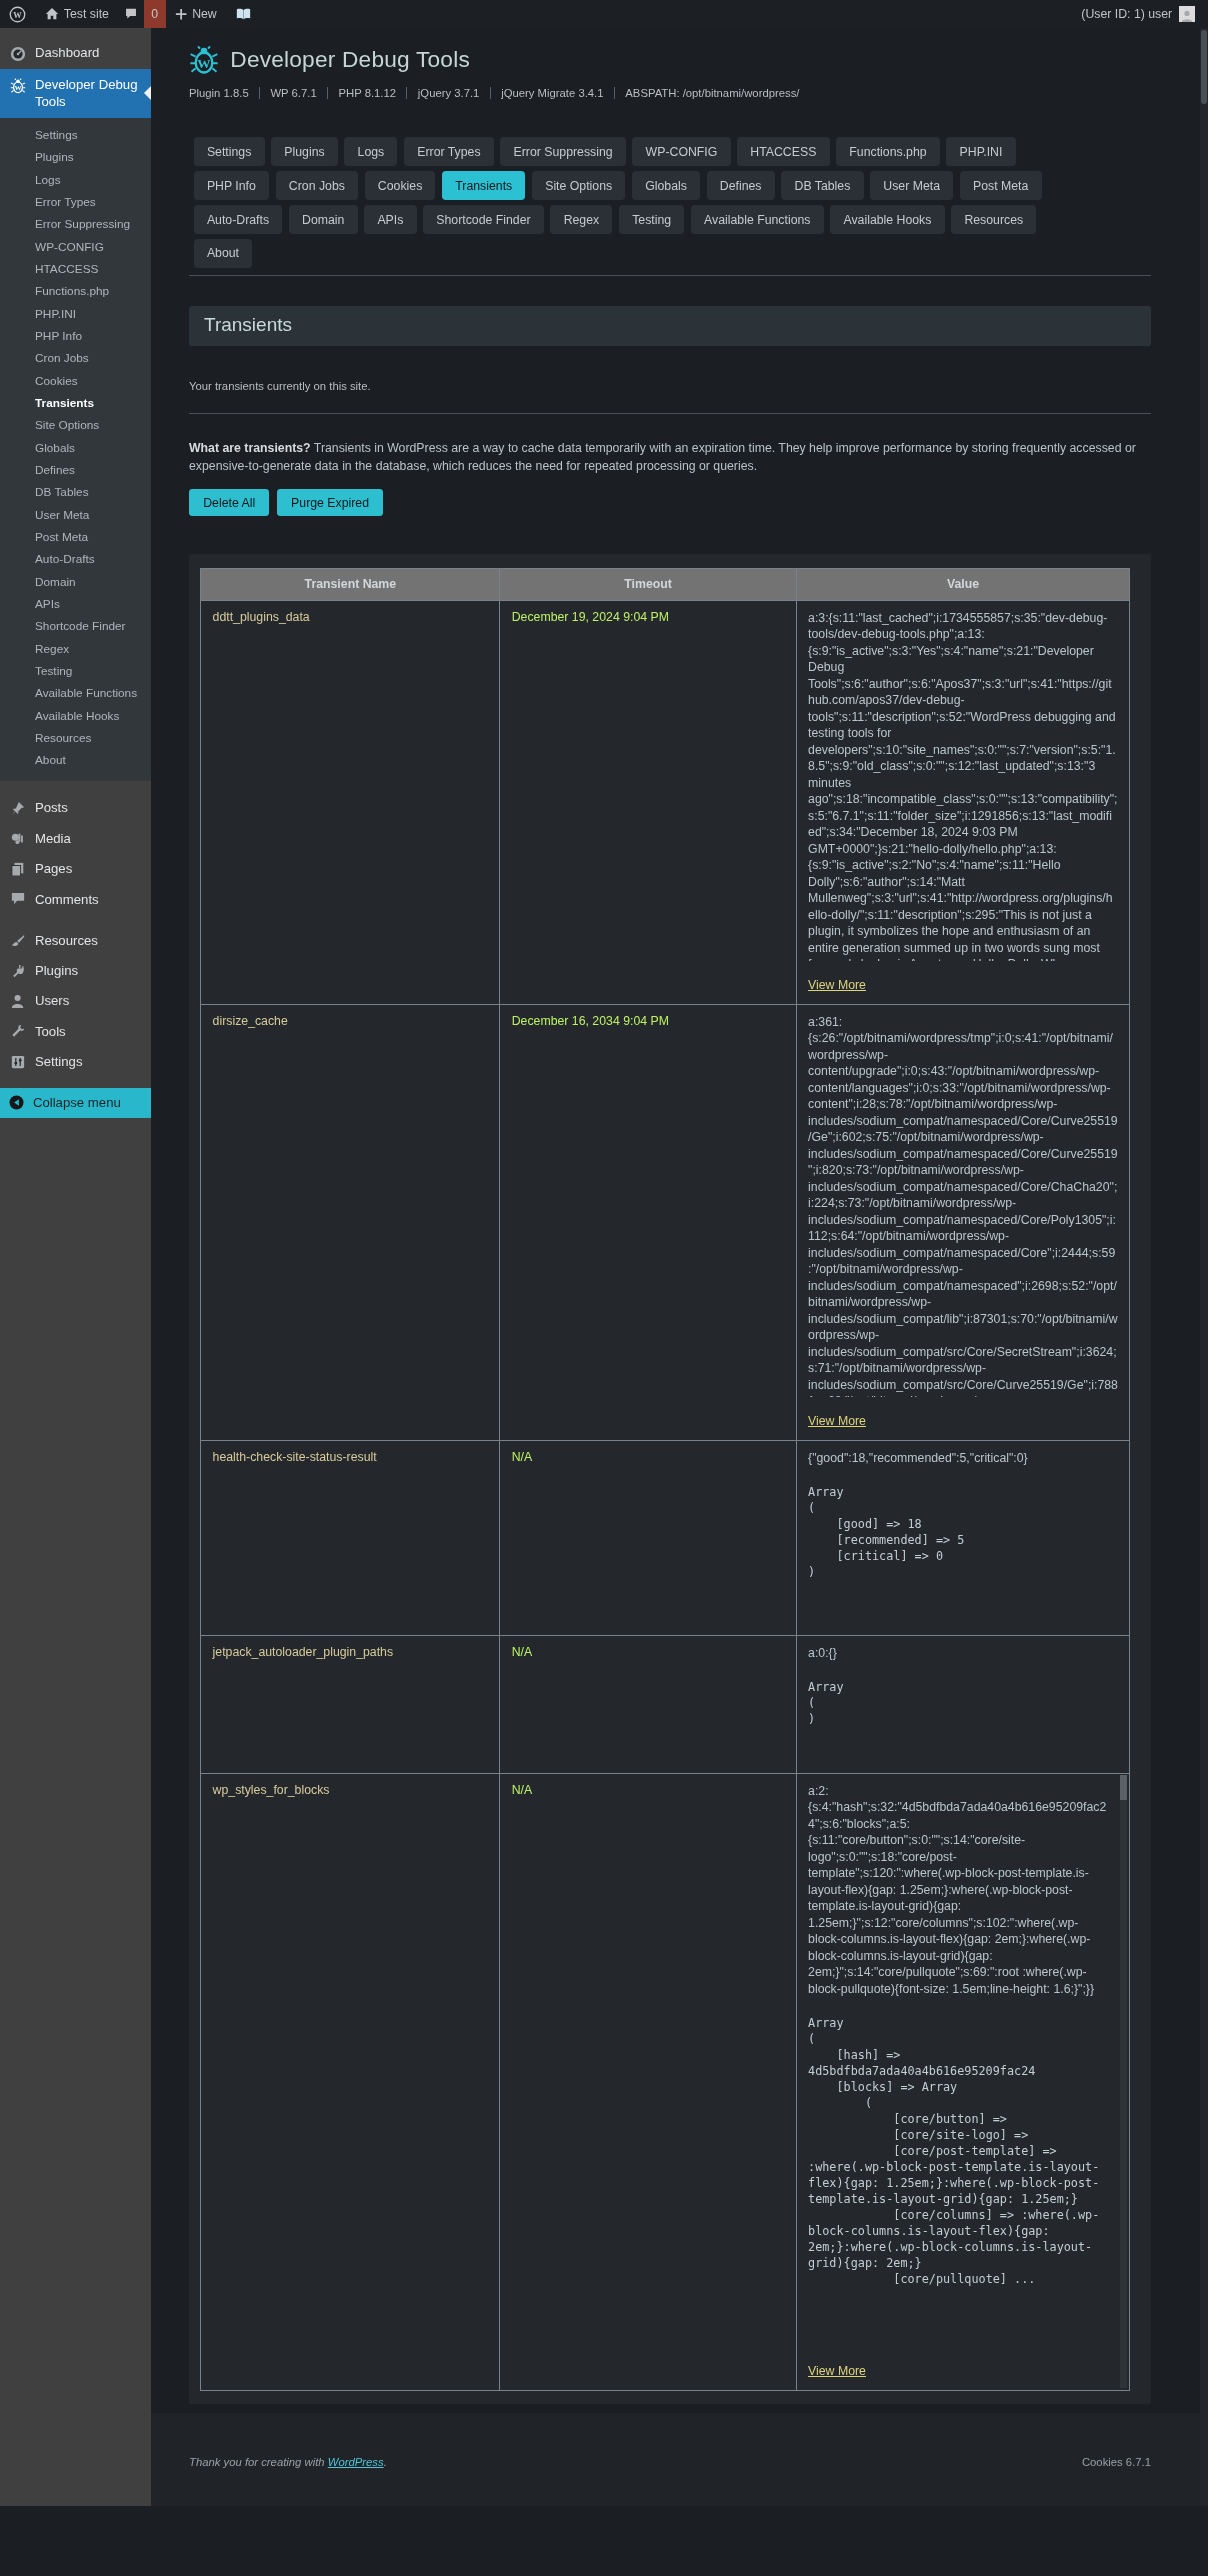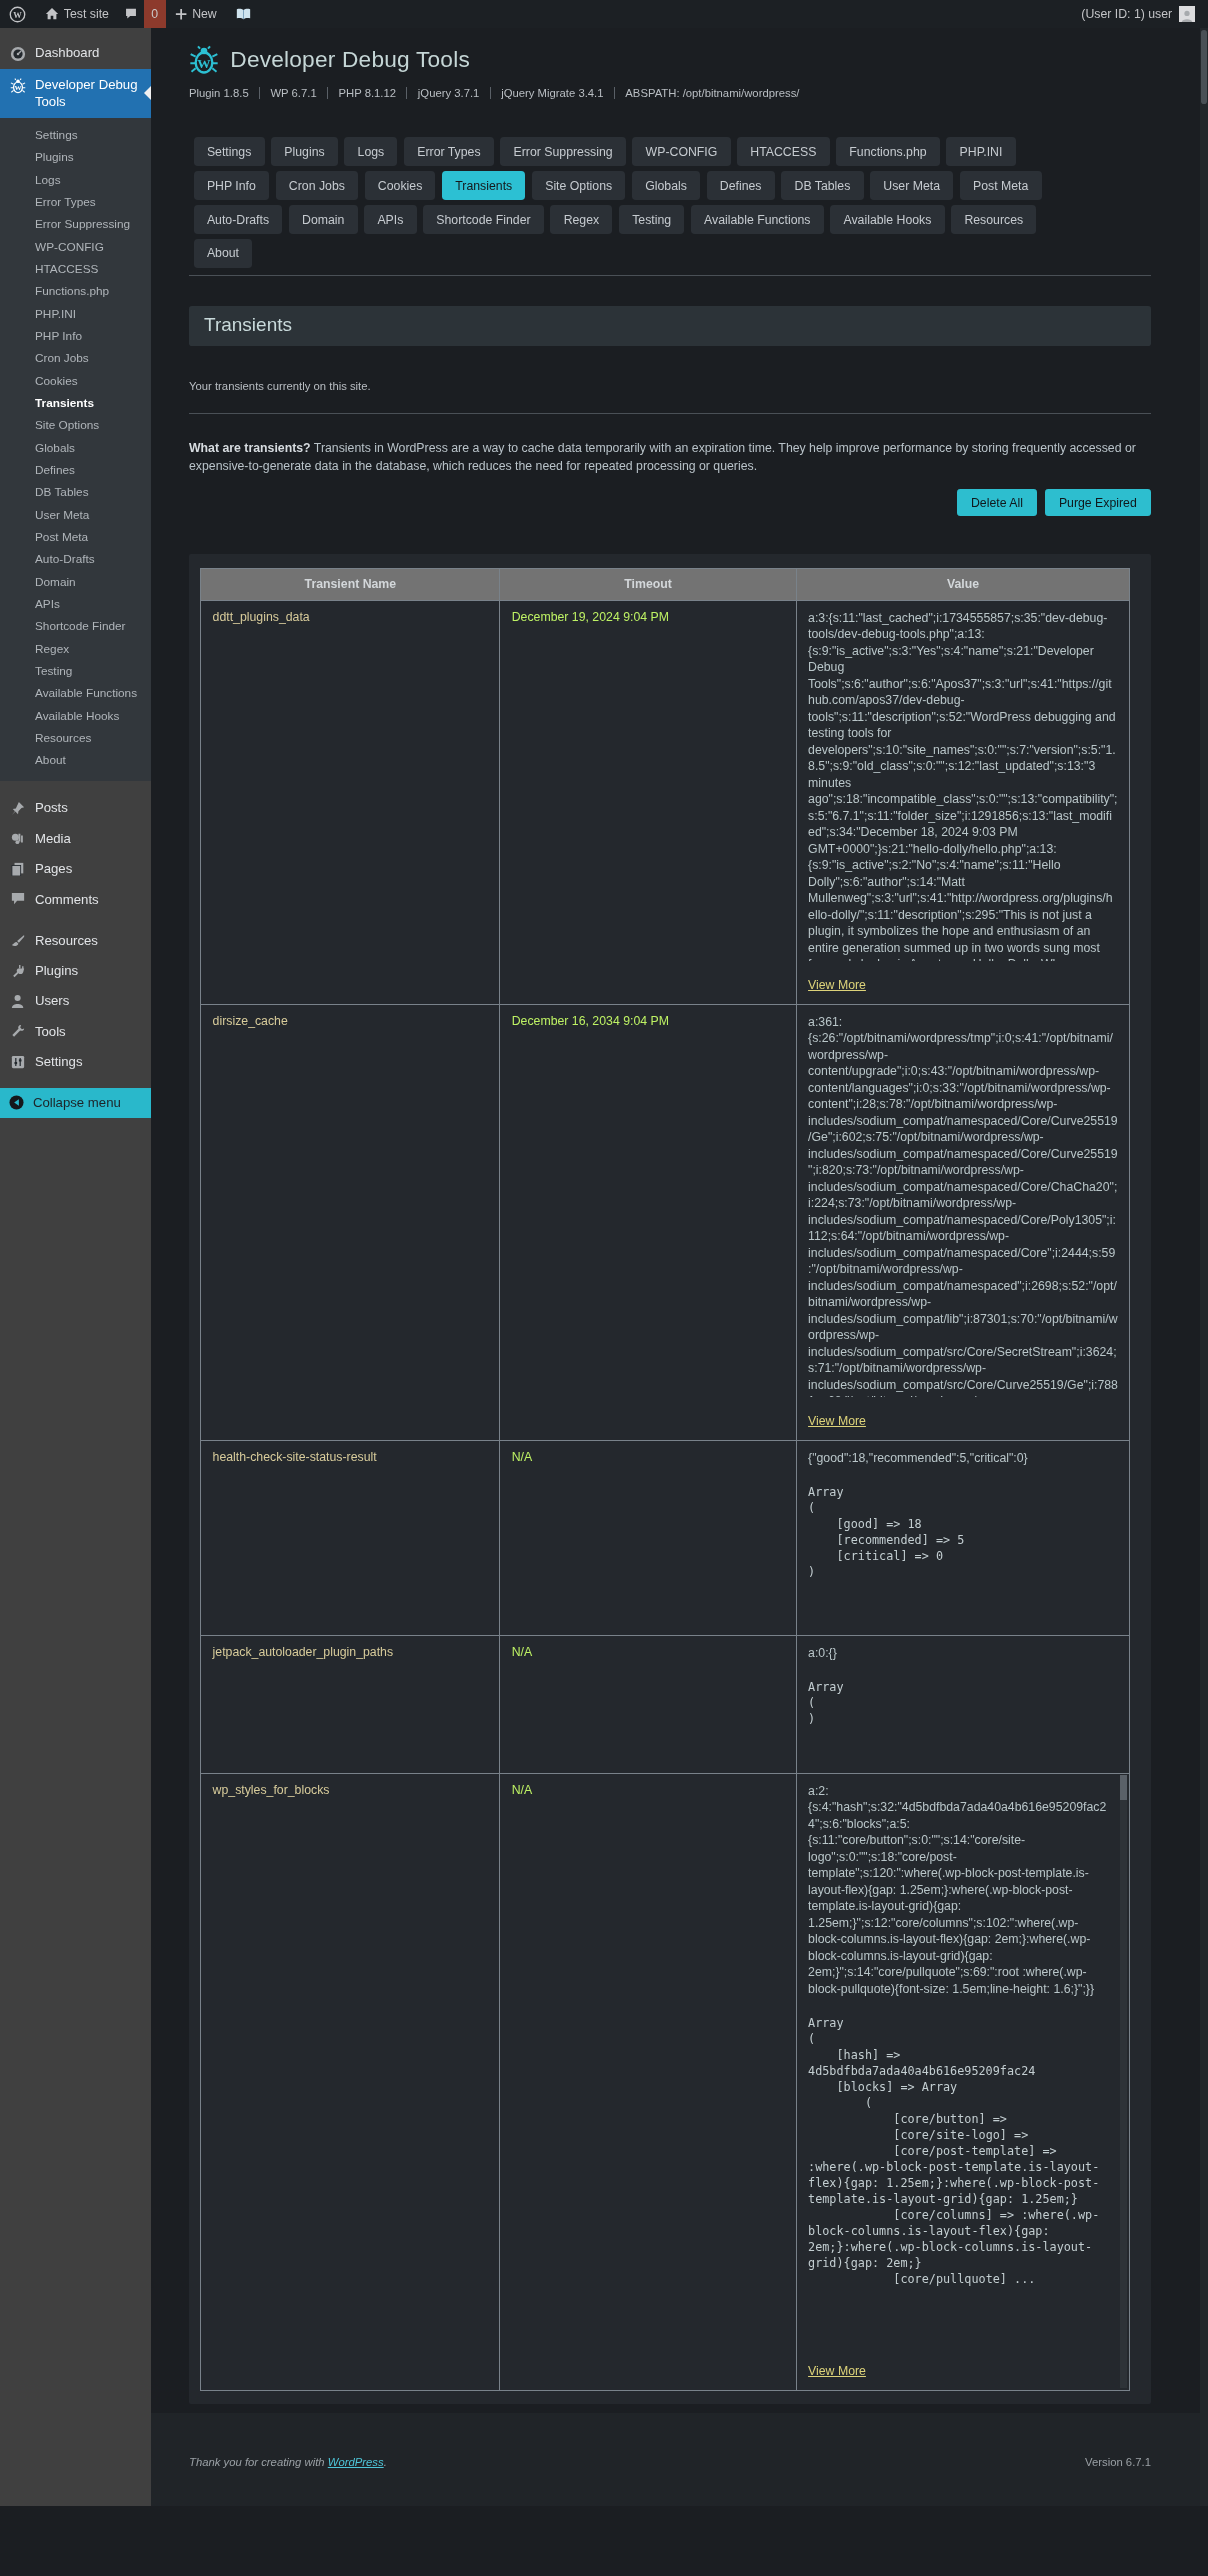--- a/index.html
+++ b/index.html
@@ -53,21 +53,21 @@
   .tab.active { background:#2cc0d3; color:#15181b; }
   
   .sec-heading {
     margin-top:30px; background:#2c3338; border-radius:2.8px;
     padding:8.5px 15px 10.4px 15px; font-size:19px; color:#c9dadb;
   }
   .sec-sub { margin-top:34px; font-size:11.3px; color:#b9bec3; }
   .sec-hr { border:none; border-top:0.9px solid #4a5056; margin-top:21px; }
   .sec-info { margin-top:24.5px; font-size:12.3px; line-height:18px; color:#b9c3c9; max-width:953px; }
   .sec-info b { color:#d7dce0; }
-  .btn-row { margin-top:14px; display:flex; gap:7.6px;justify-content:flex-end; }
+  .btn-row { margin-top:14px; display:flex; gap:7.6px; }
   .btn {
     background:#2dbecf; color:#10181c; border:0.9px solid #2dbecf; border-radius:2.8px;
     font-size:12.3px; padding:5.7px 13.2px; cursor:pointer; font-family:inherit;
   }
   
   .table-panel { margin-top:38px; background:#24282d; padding:13.2px 15px 13.2px 11.3px; border-radius:1.9px; }
   table.transients { border-collapse:collapse; width:930px; table-layout:fixed; }
   table.transients th, table.transients td { border:0.9px solid #79828a; vertical-align:top; }
   table.transients th {
     background:#737373; color:#d3d7da; font-size:12.3px; font-weight:bold;
@@ -466,21 +466,21 @@
                   <span class="thumb"></span>
                 </span>
           </td>
         </tr>
       </tbody>
         </table>
     </div>
 
     <div class="footer">
       <span class="thanks"><span>Thank you for creating with </span><a>WordPress</a><span>.</span></span>
-      <span class="ver">Version 6.7.1</span>
+      <span class="ver">Cookies 6.7.1</span>
     </div>
   </div>
 </div>
 
 <div class="page-scrollbar">
     <span class="thumb"></span>
   </div>
 
 
 </body></html>

